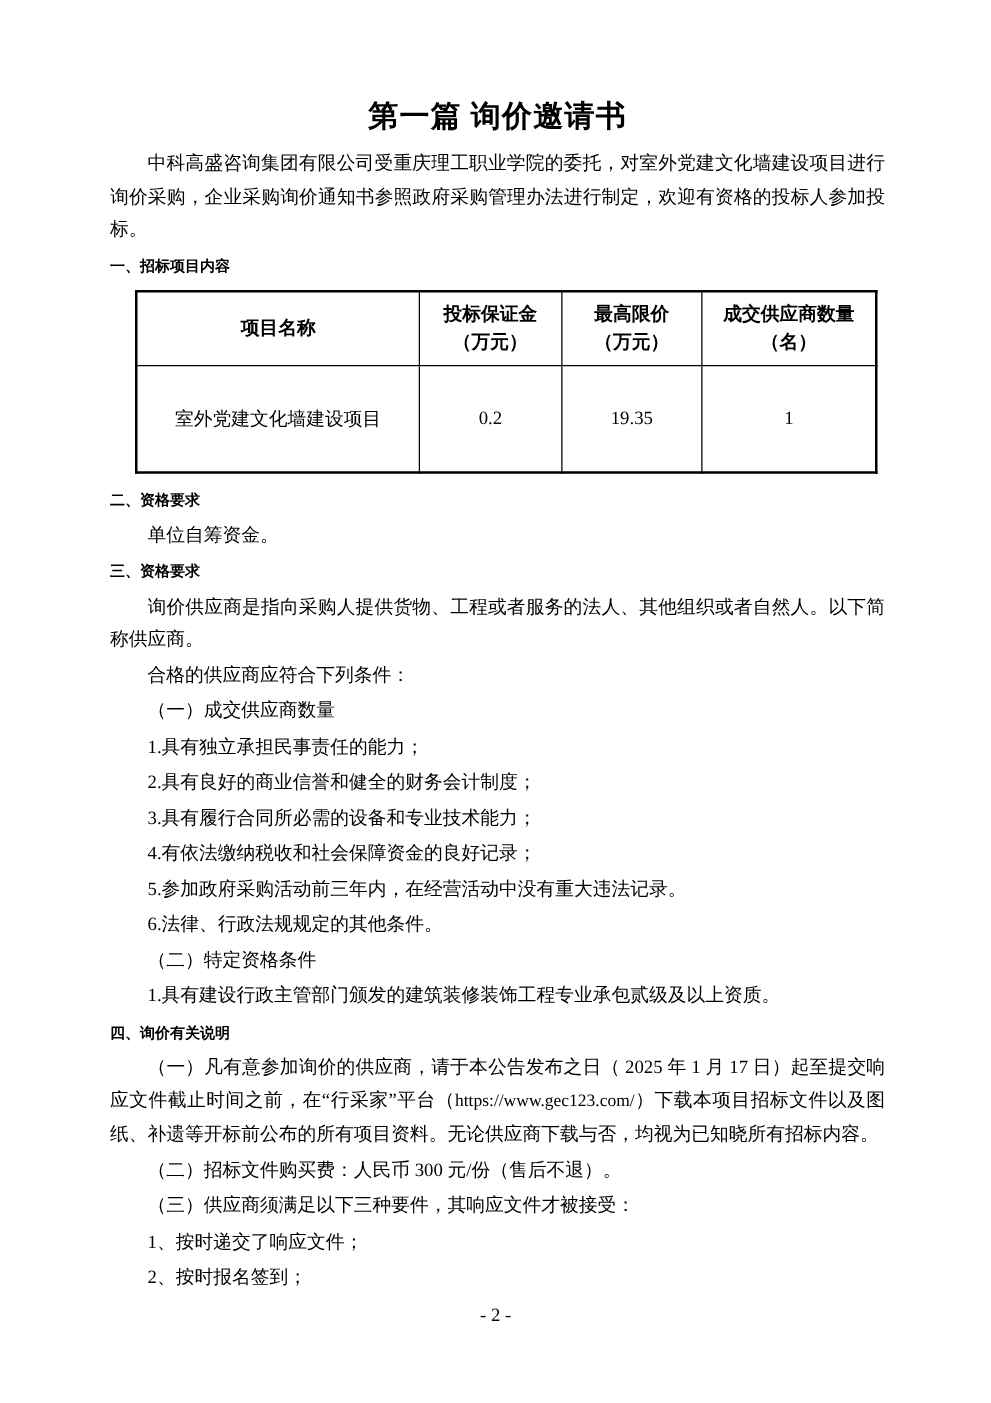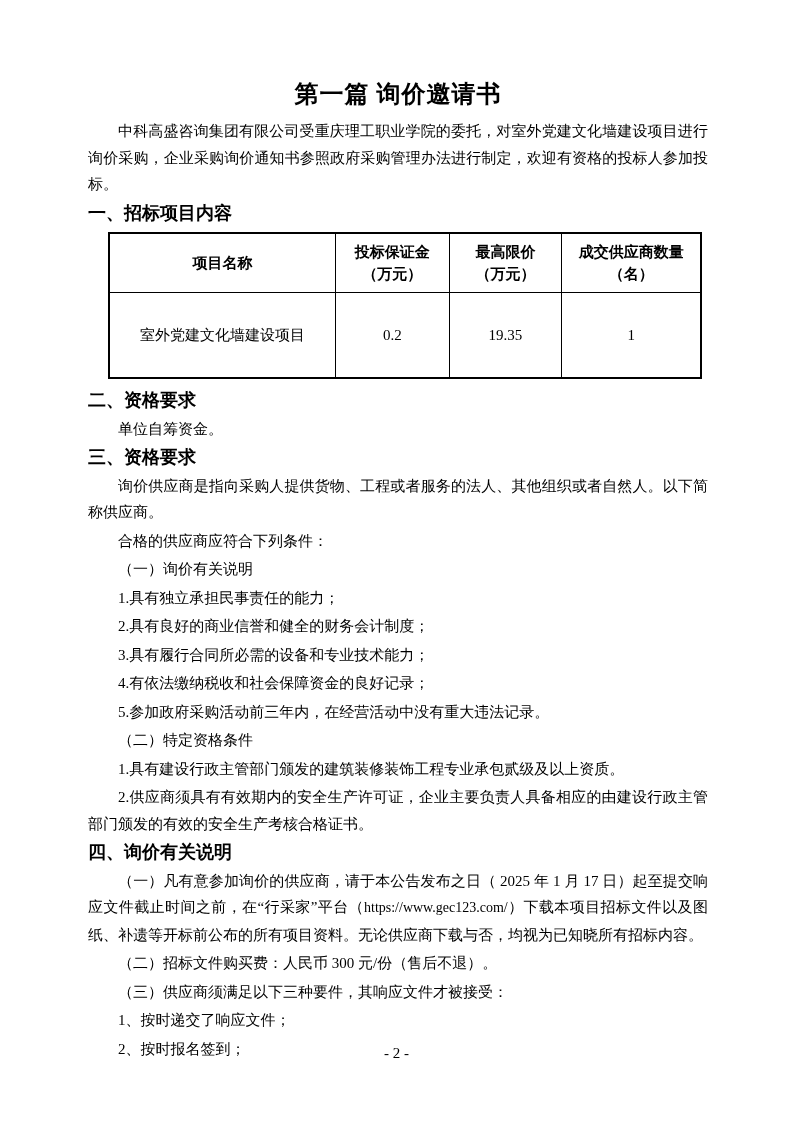--- a/index.html
+++ b/index.html
@@ -31,21 +31,21 @@
     letter-spacing: 1px;
   }
   p, h2 {
     margin: 2px;
     font-size: 15px;
     line-height: 26.5px;
     text-align: justify;
   }
   h2.sec-heading {
     font-weight: 700;
-    font-size: 18px;
+    font-size: 12px;
   }
   p.indent {
     text-indent: 2em;
   }
   table.project-table {
     border-collapse: collapse;
     table-layout: fixed;
     width: 594px;
     margin: 6px 12px 8px 22px;
     border: 2px solid #000;
@@ -128,29 +128,29 @@
         </tr>
       </tbody>
     </table>
 
     <h2 class="sec-heading">二、资格要求</h2>
     <p class="indent">单位自筹资金。</p>
 
     <h2 class="sec-heading">三、资格要求</h2>
     <p class="indent">询价供应商是指向采购人提供货物、工程或者服务的法人、其他组织或者自然人。以下简称供应商。</p>
     <p class="indent">合格的供应商应符合下列条件：</p>
-    <p class="indent">（一）询价有关说明</p>
+    <p class="indent">（一）成交供应商数量</p>
     <p class="indent">1.具有独立承担民事责任的能力；</p>
     <p class="indent">2.具有良好的商业信誉和健全的财务会计制度；</p>
     <p class="indent">3.具有履行合同所必需的设备和专业技术能力；</p>
     <p class="indent">4.有依法缴纳税收和社会保障资金的良好记录；</p>
     <p class="indent">5.参加政府采购活动前三年内，在经营活动中没有重大违法记录。</p>
+    <p class="indent">6.法律、行政法规规定的其他条件。</p>
     <p class="indent">（二）特定资格条件</p>
     <p class="indent">1.具有建设行政主管部门颁发的建筑装修装饰工程专业承包贰级及以上资质。</p>
-    <p class="indent">2.供应商须具有有效期内的安全生产许可证，企业主要负责人具备相应的由建设行政主管部门颁发的有效的安全生产考核合格证书。</p>
 
     <h2 class="sec-heading">四、询价有关说明</h2>
     <p class="indent"><span>（一）凡有意参加询价的供应商，请于本公告发布之日（</span><span class="u"> 2025 </span><span>年</span><span class="u"> 1 </span><span>月</span><span class="u"> 17 </span><span>日）起至提交响应文件截止时间之前，在“行采家”平台（</span><span class="url">https://www.gec123.com/</span><span>）下载本项目招标文件以及图纸、补遗等开标前公布的所有项目资料。无论供应商下载与否，均视为已知晓所有招标内容。</span></p>
     <p class="indent">（二）招标文件购买费：人民币 300 元/份（售后不退）。</p>
     <p class="indent">（三）供应商须满足以下三种要件，其响应文件才被接受：</p>
     <p class="indent">1、按时递交了响应文件；</p>
     <p class="indent">2、按时报名签到；</p>
 
   </div>
 

